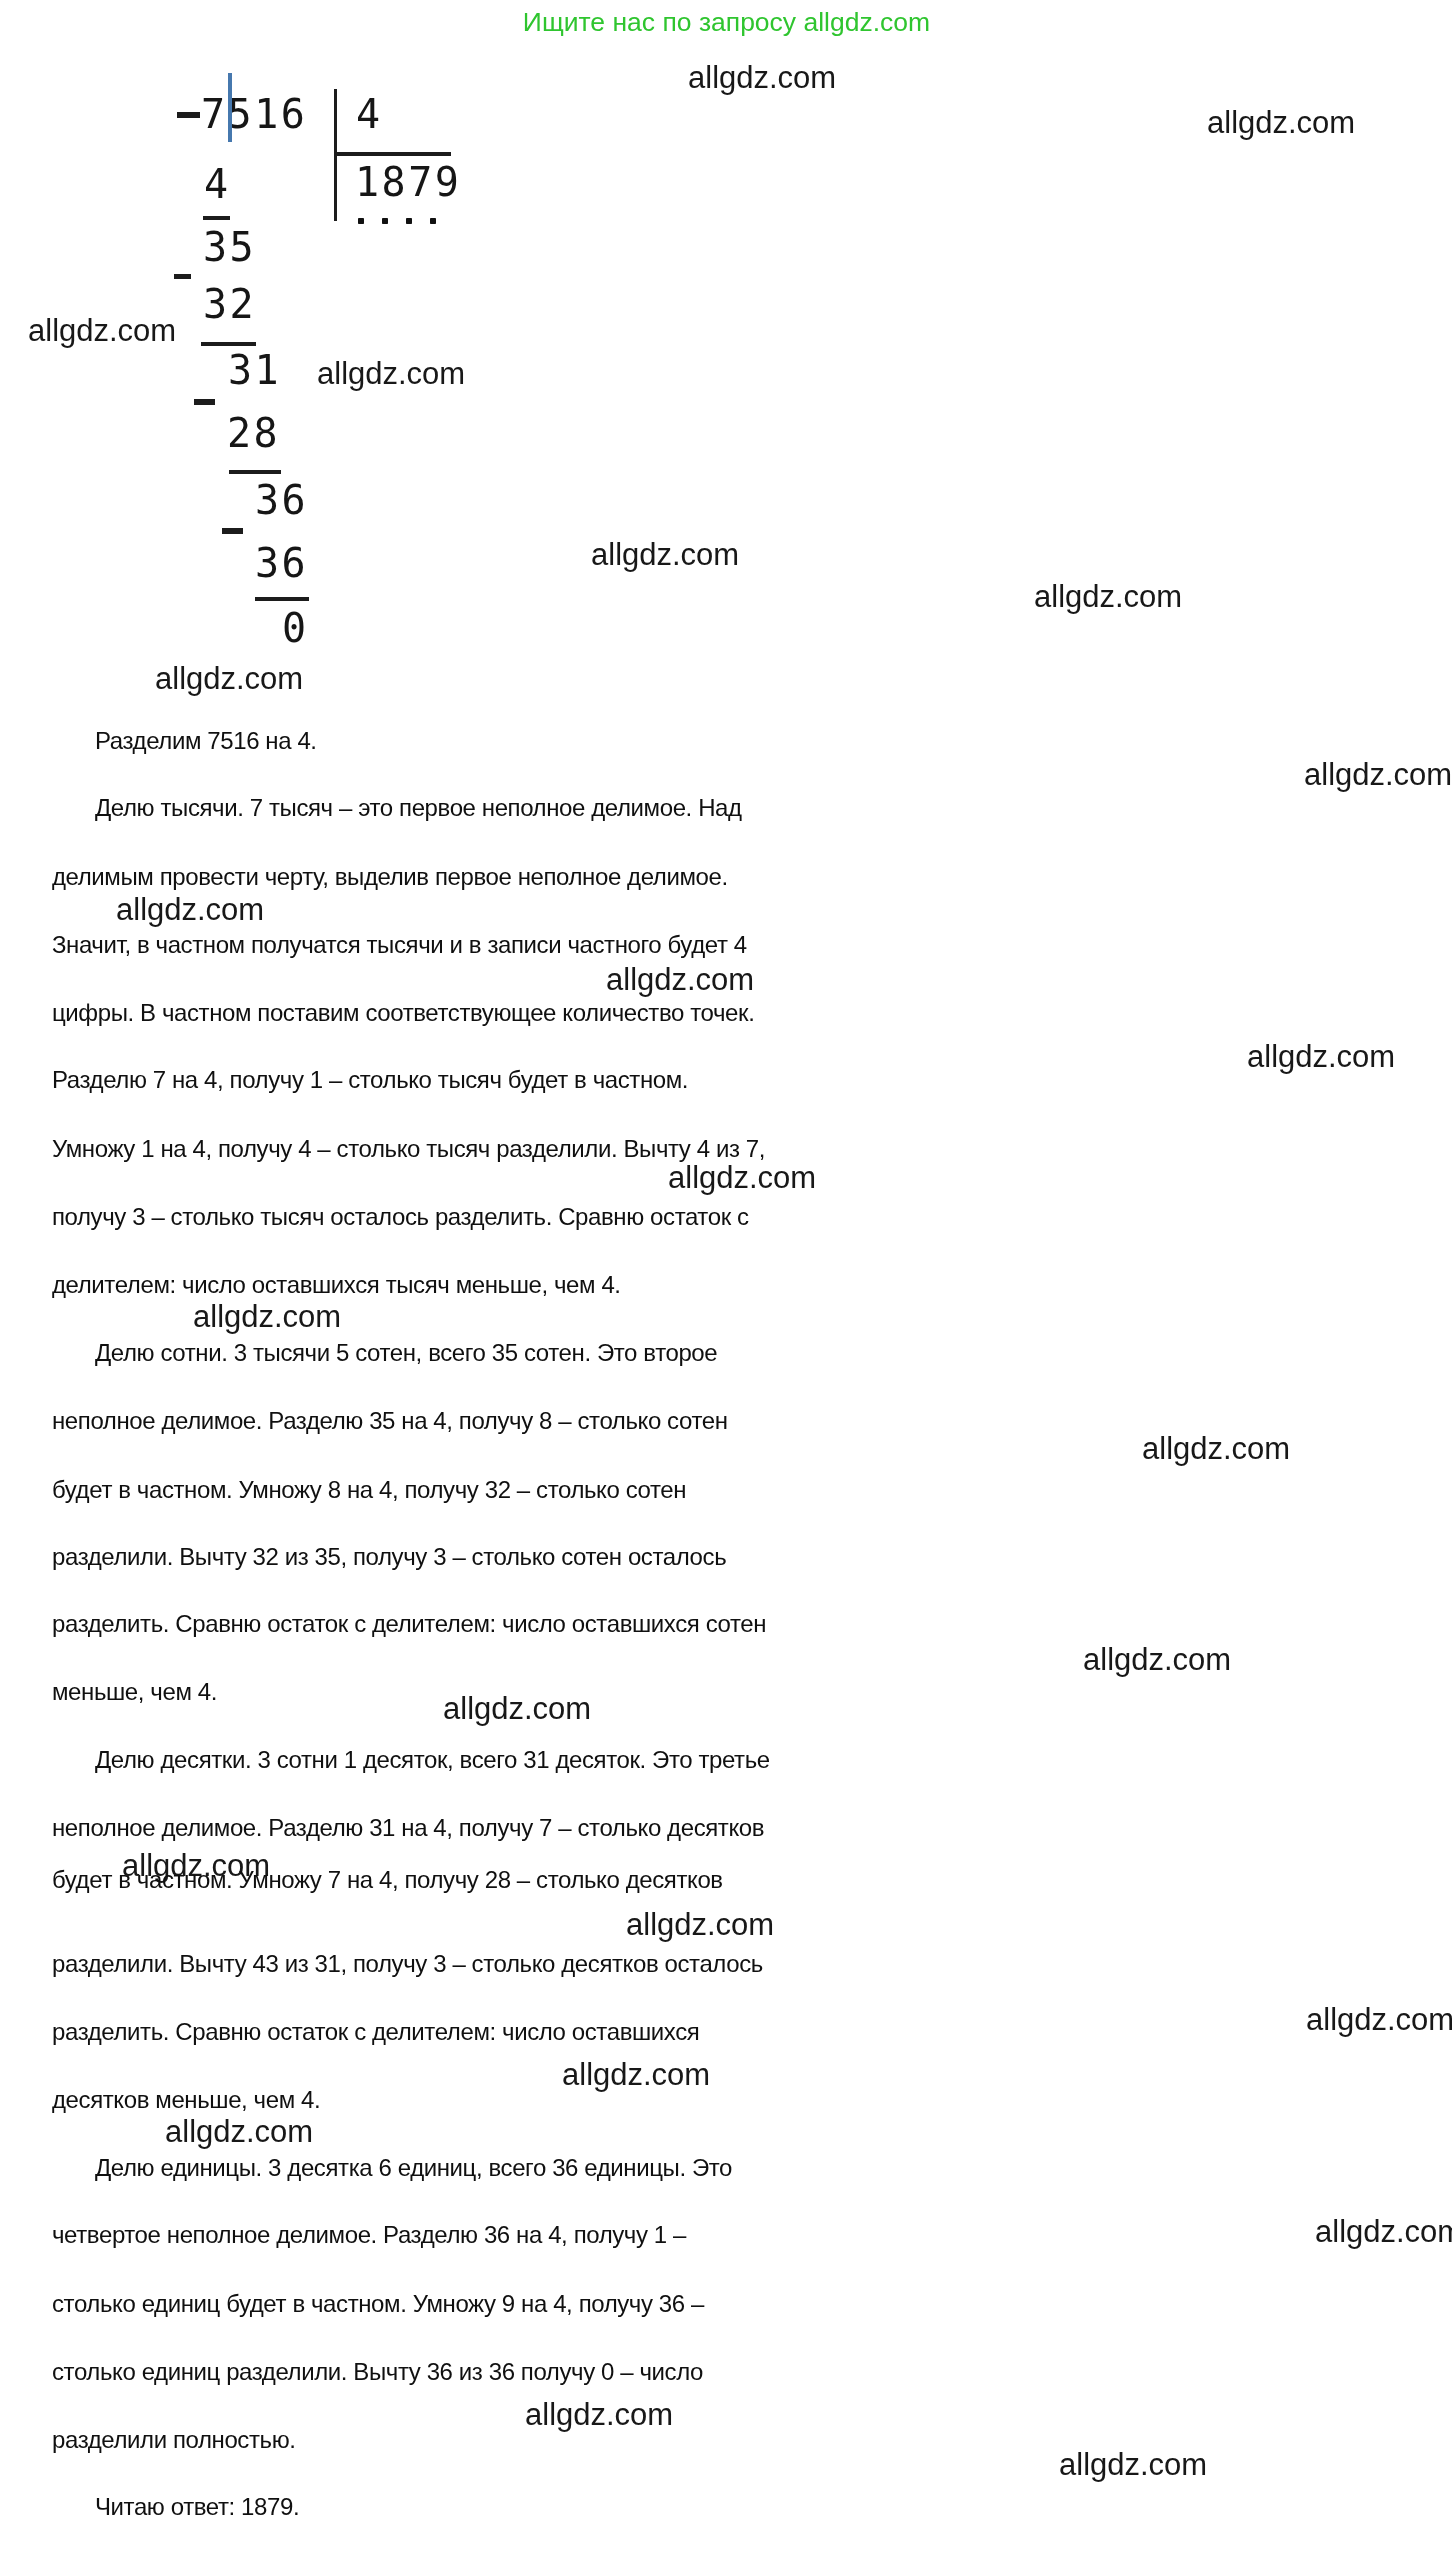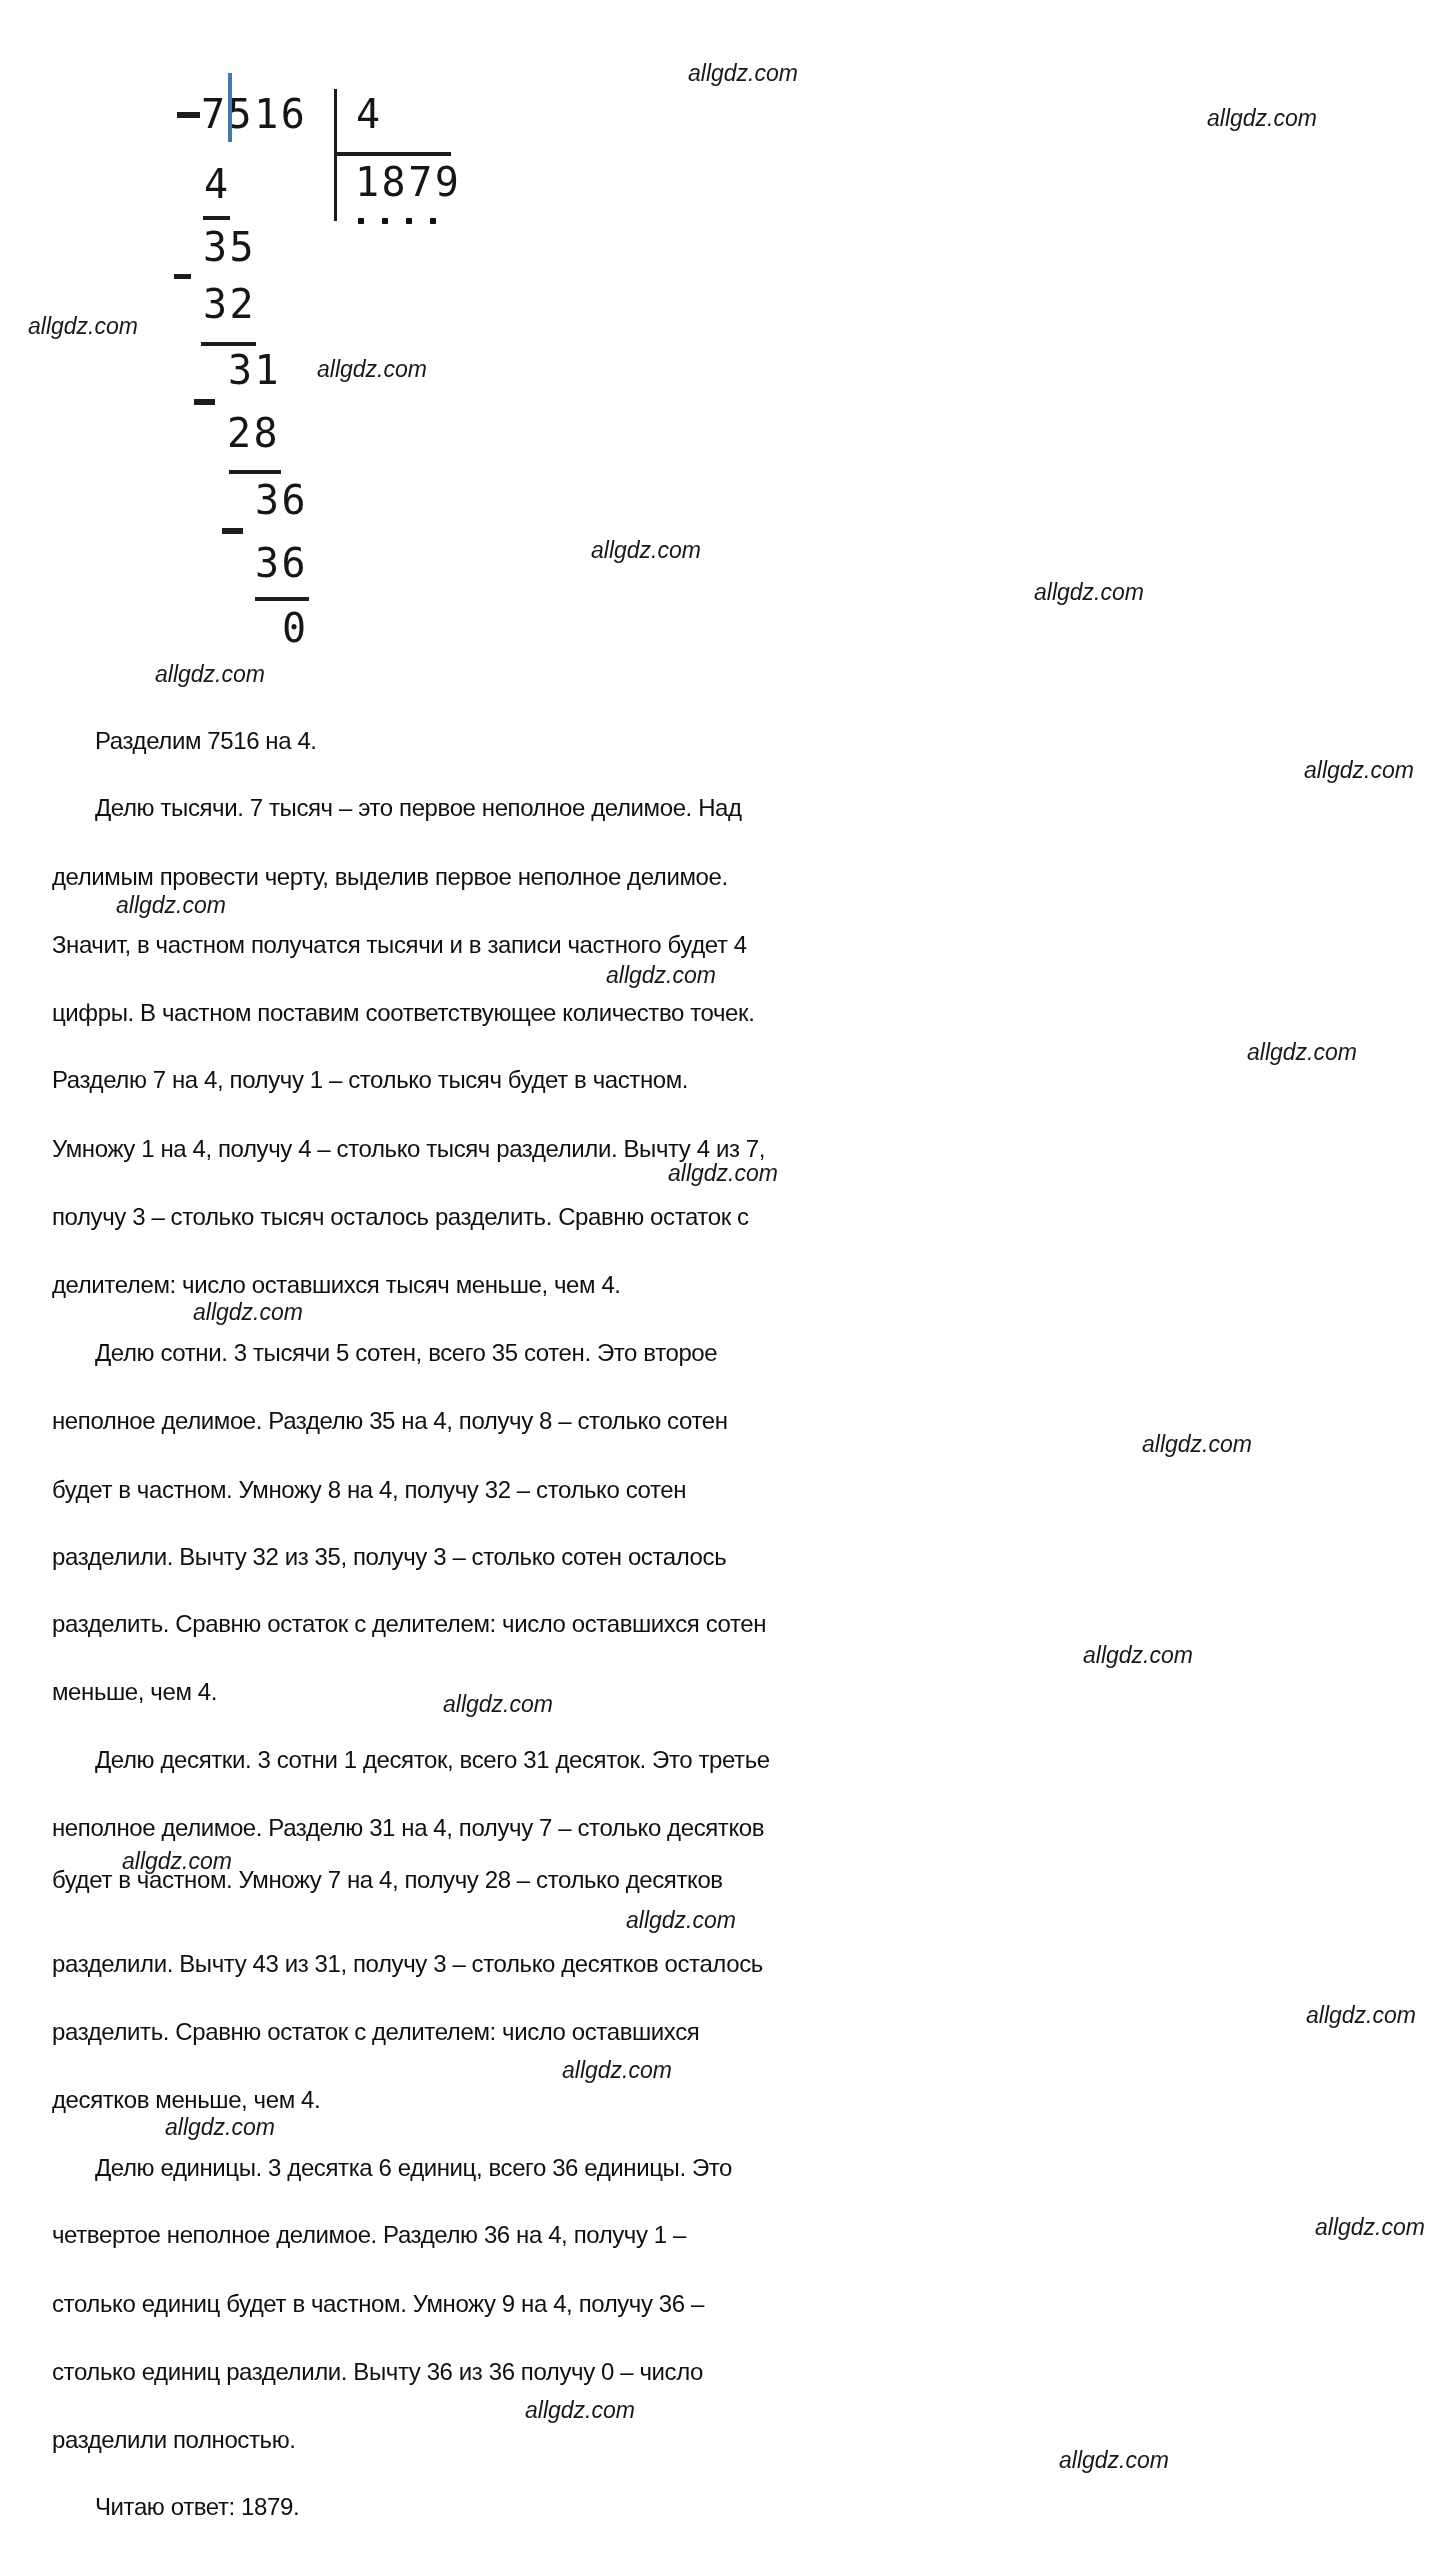--- a/index.html
+++ b/index.html
@@ -2,40 +2,41 @@
 <html style="font-size:13.2px"><head>
 <meta charset="utf-8">
 <style>
   html,body{margin:0;padding:0;background:#ffffff;}
   .page{position:relative;width:1453px;height:2563px;background:#ffffff;overflow:hidden;
         font-family:"Liberation Sans",sans-serif;}
   
   .promo{position:absolute;top:6.6px;left:0;width:100%;text-align:center;
          font-size:26.5px;color:#2fc52f;letter-spacing:0;}
   
-  .wm{position:absolute;font-size:23px;color:#181818;white-space:nowrap;font-style:italic;}
+  .wm{position:absolute;font-size:31px;color:#181818;white-space:nowrap;}
   
   .mono{position:absolute;font-family:"DejaVu Sans Mono",monospace;font-size:40px;
         line-height:1;color:#161616;letter-spacing:2.5px;white-space:nowrap;}
   .rule{position:absolute;background:#1c1c1c;}
   .caret{position:absolute;background:#4678ae;}
   .dot{position:absolute;width:5.8px;height:5.8px;background:#111;border-radius:0.8px;}
   
   .line{position:absolute;left:52px;font-size:24px;line-height:1;letter-spacing:-0.4px;
         color:#101010;white-space:nowrap;}
   .ind{left:95px;}
   
   .footer{position:absolute;top:2523px;left:0;width:100%;text-align:center;
           font-size:26px;color:#5a2191;white-space:pre;}
 </style>
 </head>
 <body>
 
 <div class="page">
 
+  <div class="promo">Ищите нас по запросу allgdz.com</div>
 
   <span class="wm" style="left:688px;top:60px">allgdz.com</span>
   <span class="wm" style="left:1207px;top:105px">allgdz.com</span>
   <span class="wm" style="left:28px;top:313px">allgdz.com</span>
   <span class="wm" style="left:317px;top:356px">allgdz.com</span>
   <span class="wm" style="left:591px;top:537px">allgdz.com</span>
   <span class="wm" style="left:1034px;top:579px">allgdz.com</span>
   <span class="wm" style="left:155px;top:661px">allgdz.com</span>
   <span class="wm" style="left:1304px;top:757px">allgdz.com</span>
   <span class="wm" style="left:116px;top:892px">allgdz.com</span>

